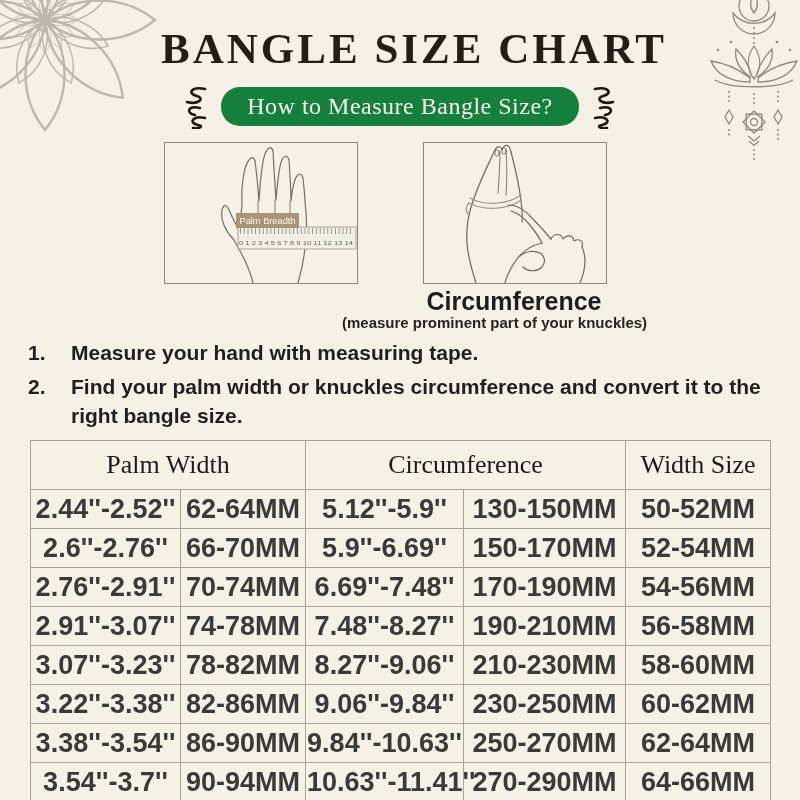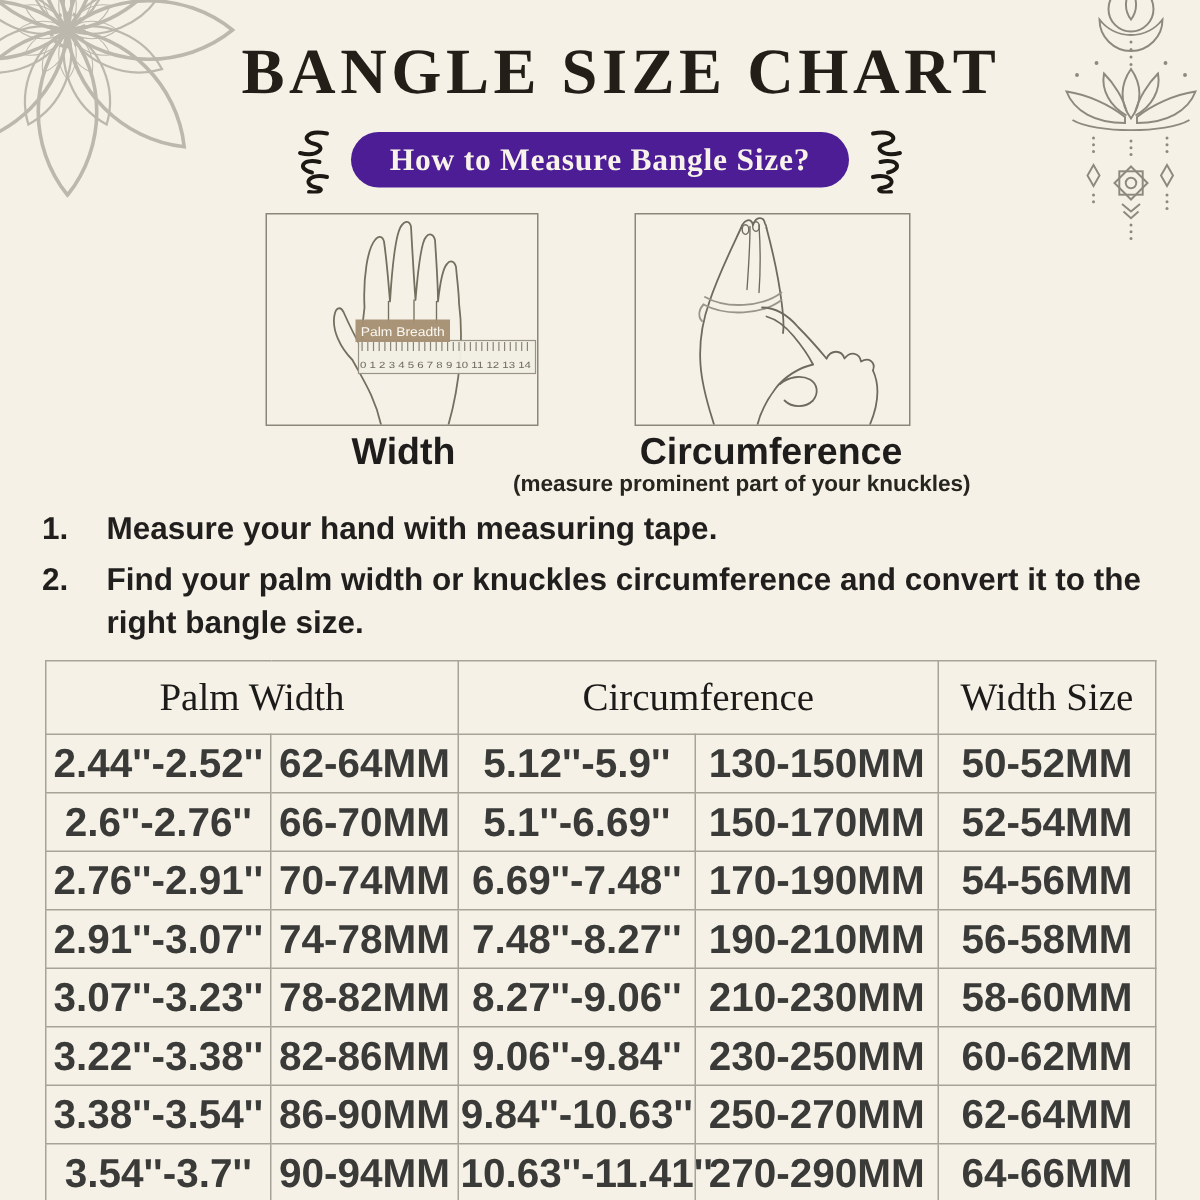--- a/index.html
+++ b/index.html
@@ -4,26 +4,26 @@
 <style>
   html,body{margin:0;padding:0;}
   #page{position:relative;width:800px;height:800px;background:#f5f1e6;overflow:hidden;
         font-family:"Liberation Sans",sans-serif;}
   
   #main-title{position:absolute;top:24px;left:0;width:100%;text-align:center;
     font-family:"Liberation Serif",serif;font-weight:700;font-size:43px;letter-spacing:3px;
     color:#241e18;padding-left:14px;}
   #pill-row{position:absolute;top:86px;left:0;width:100%;height:40px;
     display:flex;justify-content:center;align-items:center;gap:10px;}
-  #measure-pill{background:#4c1d95;color:#f7f3ea;border-radius:19px;padding:6px 26px;
-    font-family:"Liberation Serif",serif;font-weight:700;font-size:21px;letter-spacing:.5px;}
+  #measure-pill{background:#15803d;color:#f7f3ea;border-radius:19px;padding:6px 26px;
+    font-family:"Liberation Serif",serif;font-weight:400;font-size:24px;letter-spacing:.5px;}
   .flourish{width:36px;height:46px;}
   
   .diagram-box{position:absolute;top:142px;border:1px solid #8b8779;background:transparent;}
-  #width-box{left:177px;width:180px;height:140px;}
+  #width-box{left:164px;width:180px;height:140px;padding-left:12px;}
   #circ-box{left:423px;width:182px;height:140px;}
   .diagram-box svg{display:block;width:100%;height:100%;}
   .caption{position:absolute;top:287px;text-align:center;font-weight:700;font-size:25px;color:#1e1d1b;}
   #width-caption{left:179px;width:180px;}
   #circ-caption{left:373px;width:282px;}
   #circ-note{position:absolute;top:314px;left:342px;width:344px;
     font-weight:700;font-size:15px;color:#26251f;}
   
   #instructions{position:absolute;left:28px;top:338px;width:748px;}
   .instr{display:flex;margin-bottom:5px;font-weight:600;font-size:21px;line-height:29px;color:#201f1d;}
@@ -190,21 +190,20 @@
         <path d="M84,62 C94,62 102,68 108,75 C115,82 122,90 127,96"></path>
         <path d="M87,68 C94,70 100,75 105,81 C110,87 115,94 118,100"></path>
         <path d="M127,96 C130,90 137,90 139,96 C143,91 149,92 150,98 C155,95 160,98 158,104"></path>
         <path d="M158,104 C163,115 161,128 156,140"></path>
         <path d="M118,100 C109,102 99,108 93,116 C87,124 83,132 81,140"></path>
         <path d="M96,113 C102,108 110,107 116,110 C121,113 122,119 118,124 C113,129 104,129 99,124"></path>
       </g>
     </svg>
   </div>
 
-  <div id="width-caption" class="caption">Width</div>
   <div id="circ-caption" class="caption">Circumference</div>
   <div id="circ-note">(measure prominent part of your knuckles)</div>
 
   <div id="instructions">
     <div class="instr">
       <span class="num">1.</span>
       <span class="txt">Measure your hand with measuring tape.</span>
     </div>
     <div class="instr">
       <span class="num">2.</span>
@@ -231,21 +230,21 @@
       <tr>
         <td>2.44''-2.52''</td>
         <td>62-64MM</td>
         <td>5.12''-5.9''</td>
         <td>130-150MM</td>
         <td>50-52MM</td>
       </tr>
       <tr>
         <td>2.6''-2.76''</td>
         <td>66-70MM</td>
-        <td>5.1''-6.69''</td>
+        <td>5.9''-6.69''</td>
         <td>150-170MM</td>
         <td>52-54MM</td>
       </tr>
       <tr>
         <td>2.76''-2.91''</td>
         <td>70-74MM</td>
         <td>6.69''-7.48''</td>
         <td>170-190MM</td>
         <td>54-56MM</td>
       </tr>

